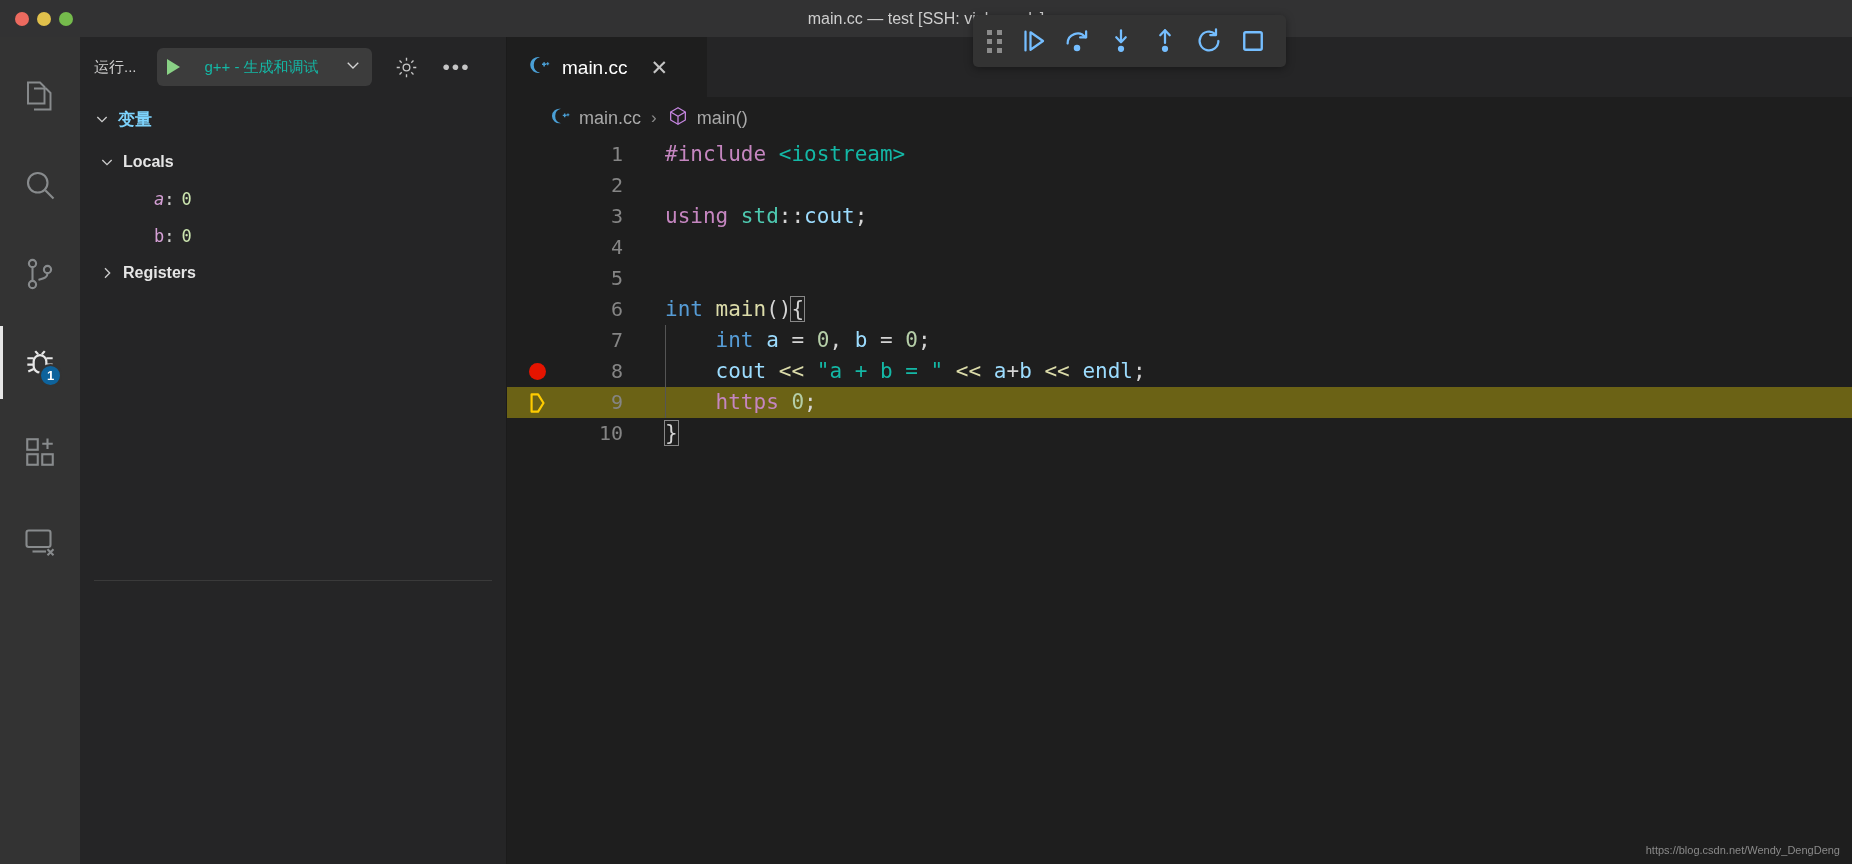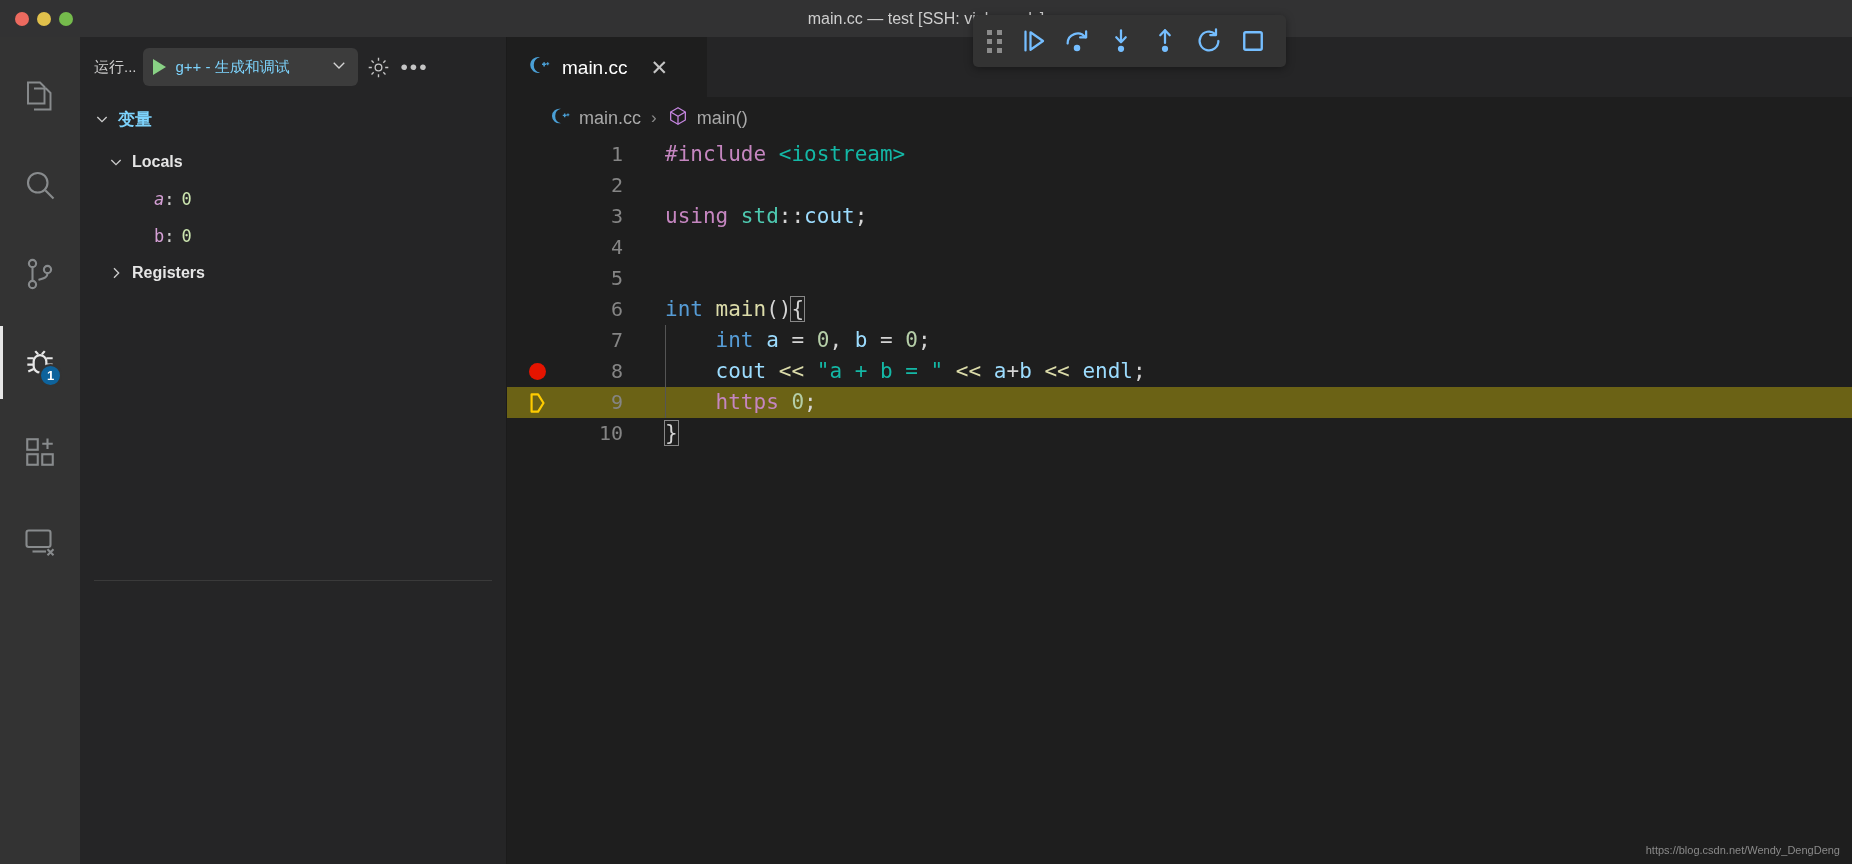--- a/index.html
+++ b/index.html
@@ -51,52 +51,53 @@
     display:flex; align-items:center; justify-content:center;
     border:2px solid #333333;
   }
 
   
   .sidebar {
     width:427px; flex:0 0 427px; background:#252526;
     display:flex; flex-direction:column; border-right:1px solid #1b1b1b;
   }
   .debug-toolbar-row {
-    height:60px; display:flex; align-items:center; gap:6px;
+    height:60px; display:flex; align-items:center; gap:20px;
     padding:0 10px 0 14px;
+    text-align:center;
   }
   .run-label { font-size:15px; color:#cccccc; white-space:nowrap; }
   .config-select {
     display:flex; align-items:center; gap:10px;
     background:#3c3c3c; border-radius:6px; height:38px;
     padding:0 10px; flex:1; min-width:0; max-width:215px;
   }
   .play-tri {
     width:0; height:0; border-left:13px solid #89d185;
     border-top:8px solid transparent; border-bottom:8px solid transparent;
     flex:0 0 auto;
   }
   .config-name {
-    font-size:15px; color:#7dd3fc; white-space:nowrap; overflow:hidden;
+    font-size:15px; color:#14b8a6; white-space:nowrap; overflow:hidden;
     flex:1; min-width:0;
   }
   .chev-down { flex:0 0 auto; color:#d4d4d4; }
   .icon-btn { color:#c5c5c5; display:flex; align-items:center; justify-content:center;
               width:30px; height:30px; flex:0 0 auto; }
   .dots3 { font-size:21px; letter-spacing:2px; line-height:12px; color:#c5c5c5; }
 
   
   .sec-header {
     display:flex; align-items:center; gap:8px; height:44px; padding-left:14px;
     font-size:17px; font-weight:bold; color:#7dd3fc;
   }
   .twisty { width:16px; height:16px; color:#cccccc; flex:0 0 auto; }
   .tree { padding-top:2px; }
   .tree-row { display:flex; align-items:center; height:37px; font-size:16px; }
-  .tree-row.lvl1 { padding-left:28px; gap:8px; font-weight:bold; color:#e5e5e5; }
+  .tree-row.lvl1 { padding-left:19px; gap:8px; font-weight:bold; color:#e5e5e5; }
   .tree-row.lvl2 { padding-left:74px; font-family:"DejaVu Sans Mono", monospace; font-size:17px; }
   .v-name { color:#d6a0d6; font-style:italic; }
   .v-name.plain { font-style:normal; }
   .v-colon { color:#cccccc; }
   .v-val { color:#cde6b0; margin-left:7px; }
   .sec-divider { height:1px; background:#3a3a3a; margin:6px 14px 0 14px; }
   .watch-area { flex:1; }
 
   
   .editor { flex:1; background:#1e1e1e; display:flex; flex-direction:column; min-width:0; position:relative; }

